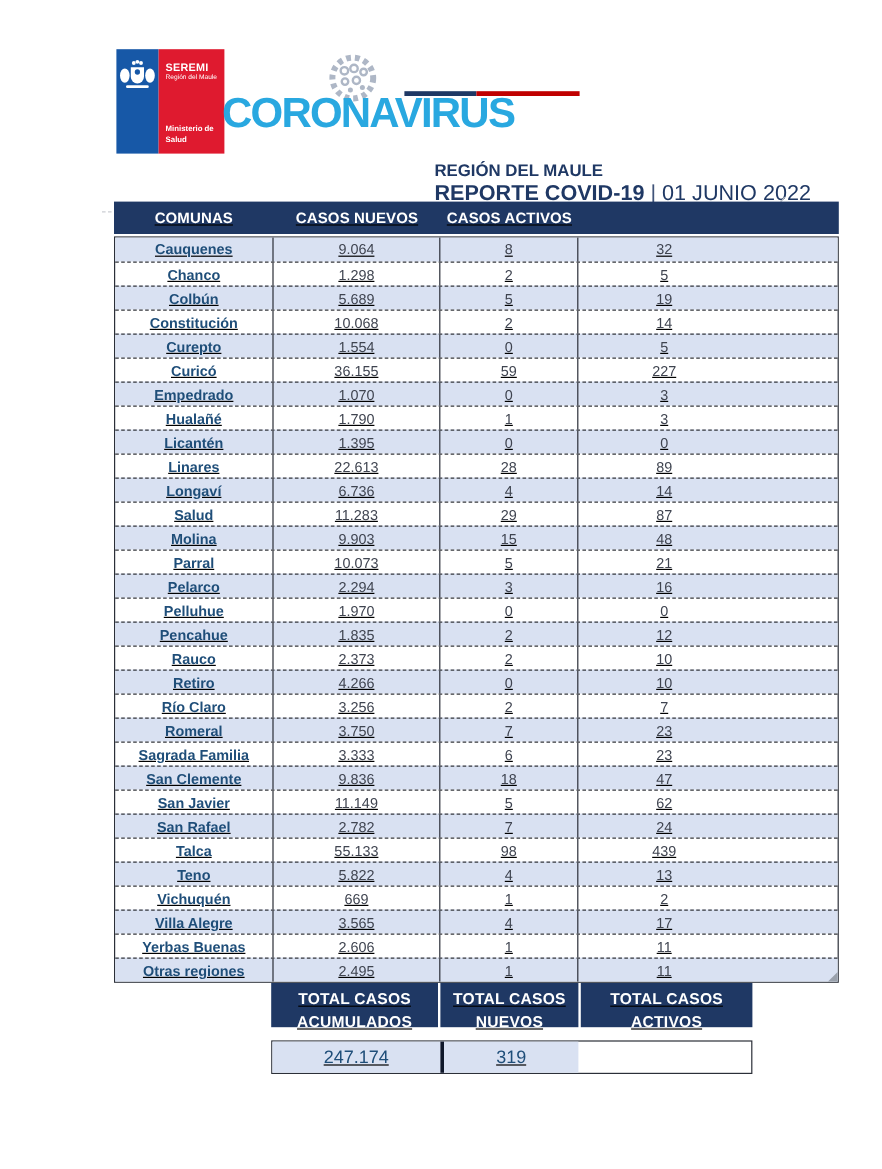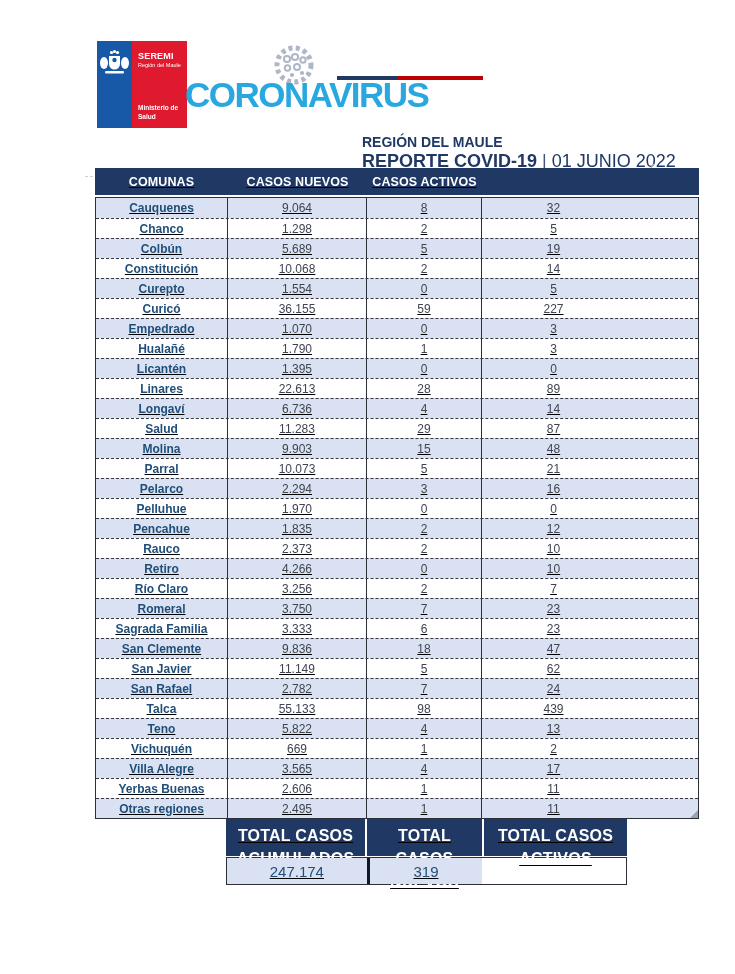--- a/index.html
+++ b/index.html
@@ -62,24 +62,24 @@
   .tcell.num { color:#3f4450; }
   .corner-mark { position:absolute; right:0; bottom:0; width:0; height:0;
     border-style:solid; border-width:0 0 8px 8px;
     border-color:transparent transparent #9aa1ac transparent; }
 
   
   .totals { margin-left:131px; width:401px; }
   .totals-head { display:grid; grid-template-columns:139px 115px 143px;
     column-gap:2px; }
   .tot-cell { background:var(--navy,#1F3864); color:#fff; text-align:center;
-    font-size:16px; font-weight:bold; height:37px; padding-top:5px;
+    font-size:13px; font-weight:bold; height:37px; padding-top:5px;
     line-height:1.45; letter-spacing:.2px; }
   .totals-values { display:grid; grid-template-columns:139fr 115fr 143fr;
-    border:1.5px solid #2b2f38; margin-top:1px; height:28px;text-align:center; }
+    border:1.5px solid #2b2f38; margin-top:11px; height:28px;text-align:center; }
   .tot-val { background:var(--light-row,#D9E1F2); display:flex; align-items:center;
     justify-content:center; font-size:15px; color:var(--name-blue,#1F4E79);
     font-weight:normal; }
   .tot-val:not(:first-child) { border-left:3px solid #0f172a; }
 </style>
 </head>
 <body>
 
 <div class="page">
 

